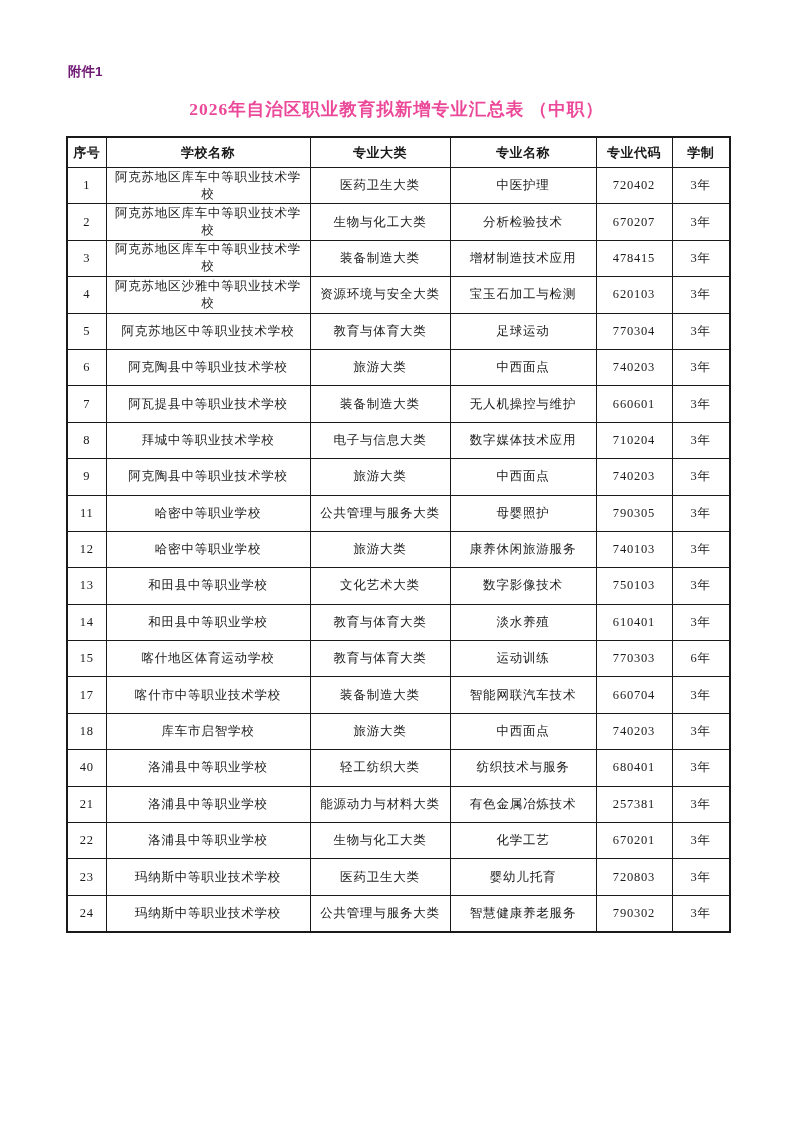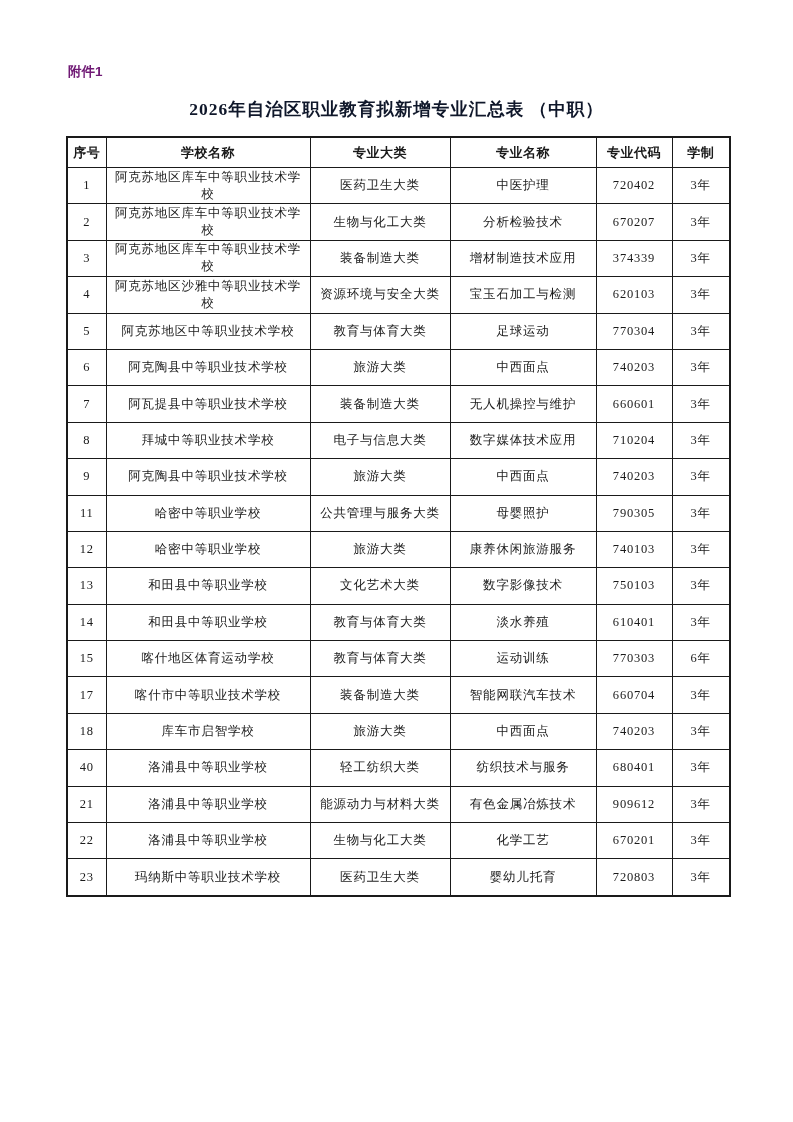--- a/index.html
+++ b/index.html
@@ -27,21 +27,21 @@
   .page-title {
     position: absolute;
     top: 97px;
     left: 0;
     width: 793px;
     text-align: center;
     font-family: "Liberation Serif", "DejaVu Serif", serif;
     font-weight: 700;
     font-size: 17.5px;
     letter-spacing: 1px;
-    color: #0f172a;
+    color: #ec4899;
   }
   .table-wrap {
     position: absolute;
     left: 66px;
     top: 136px;
   }
   table.summary-table {
     border-collapse: collapse;
     table-layout: fixed;
     width: 663px;
@@ -114,21 +114,21 @@
           <td>生物与化工大类</td>
           <td>分析检验技术</td>
           <td>670207</td>
           <td>3年</td>
         </tr>
         <tr>
           <td>3</td>
           <td>阿克苏地区库车中等职业技术学校</td>
           <td>装备制造大类</td>
           <td>增材制造技术应用</td>
-          <td>374339</td>
+          <td>478415</td>
           <td>3年</td>
         </tr>
         <tr>
           <td>4</td>
           <td>阿克苏地区沙雅中等职业技术学校</td>
           <td>资源环境与安全大类</td>
           <td>宝玉石加工与检测</td>
           <td>620103</td>
           <td>3年</td>
         </tr>
@@ -234,34 +234,42 @@
           <td>轻工纺织大类</td>
           <td>纺织技术与服务</td>
           <td>680401</td>
           <td>3年</td>
         </tr>
         <tr>
           <td>21</td>
           <td>洛浦县中等职业学校</td>
           <td>能源动力与材料大类</td>
           <td>有色金属冶炼技术</td>
-          <td>909612</td>
+          <td>257381</td>
           <td>3年</td>
         </tr>
         <tr>
           <td>22</td>
           <td>洛浦县中等职业学校</td>
           <td>生物与化工大类</td>
           <td>化学工艺</td>
           <td>670201</td>
           <td>3年</td>
         </tr>
         <tr>
           <td>23</td>
           <td>玛纳斯中等职业技术学校</td>
           <td>医药卫生大类</td>
           <td>婴幼儿托育</td>
           <td>720803</td>
           <td>3年</td>
         </tr>
+        <tr>
+          <td>24</td>
+          <td>玛纳斯中等职业技术学校</td>
+          <td>公共管理与服务大类</td>
+          <td>智慧健康养老服务</td>
+          <td>790302</td>
+          <td>3年</td>
+        </tr>
       </tbody>
   </table>
 </div>
 
 </body></html>

